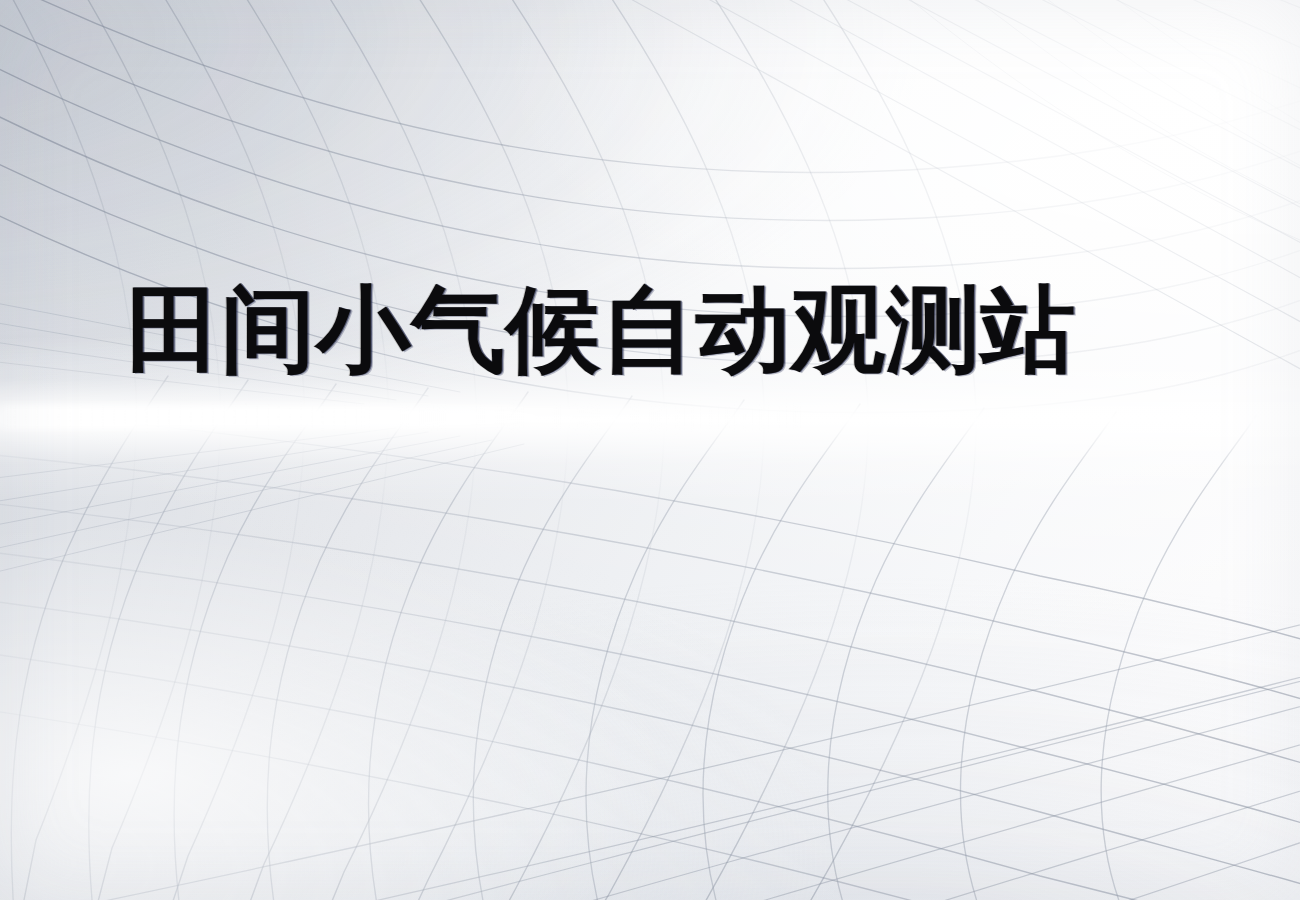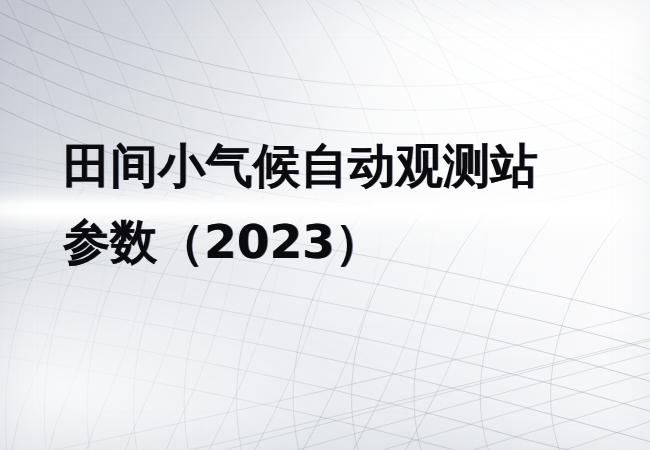--- a/index.html
+++ b/index.html
@@ -290,17 +290,16 @@
   </div>
 
   <div class="bg-ribbons"></div>
   <div class="bg-ribbons-light"></div>
 
   <div class="bg-highlight"></div>
   <div class="bg-highlight-core"></div>
 
   <div class="title-block">
     <span class="title-line line-1">田间小气候自动观测站</span>
-    <span class="title-line line-2">参数（2023）</span>
   </div>
 
   <div class="bg-vignette"></div>
 </div>
 
 </body></html>

